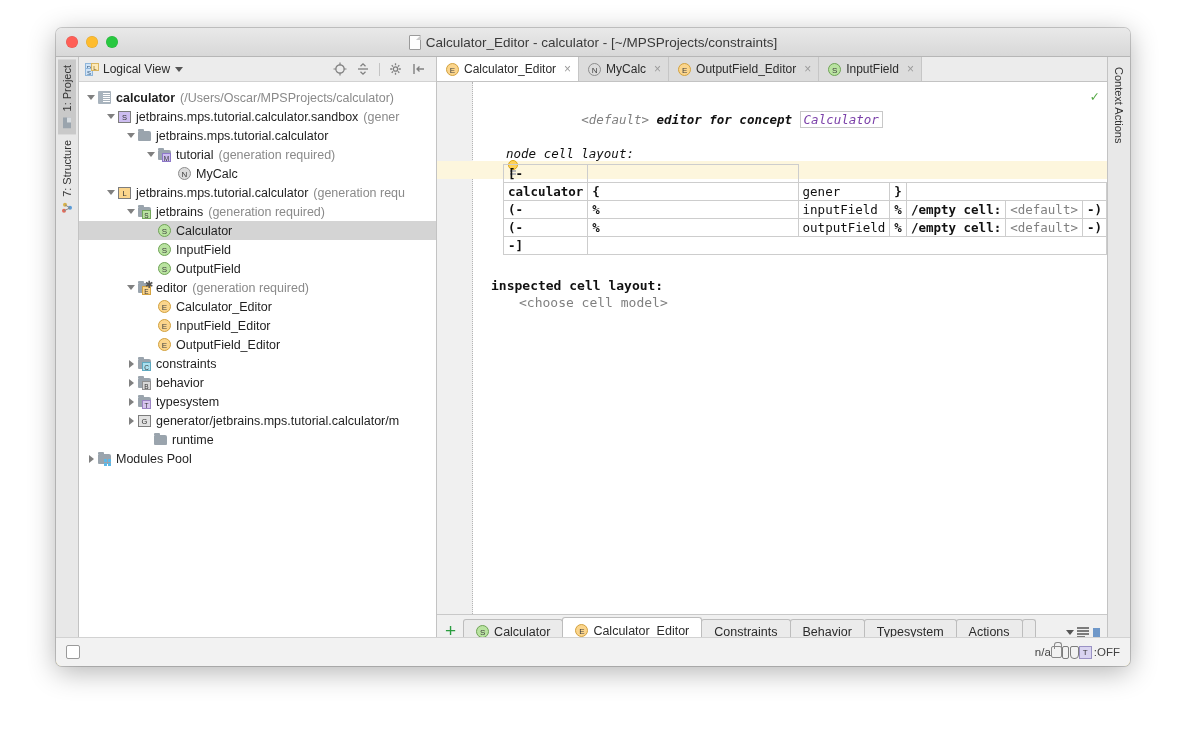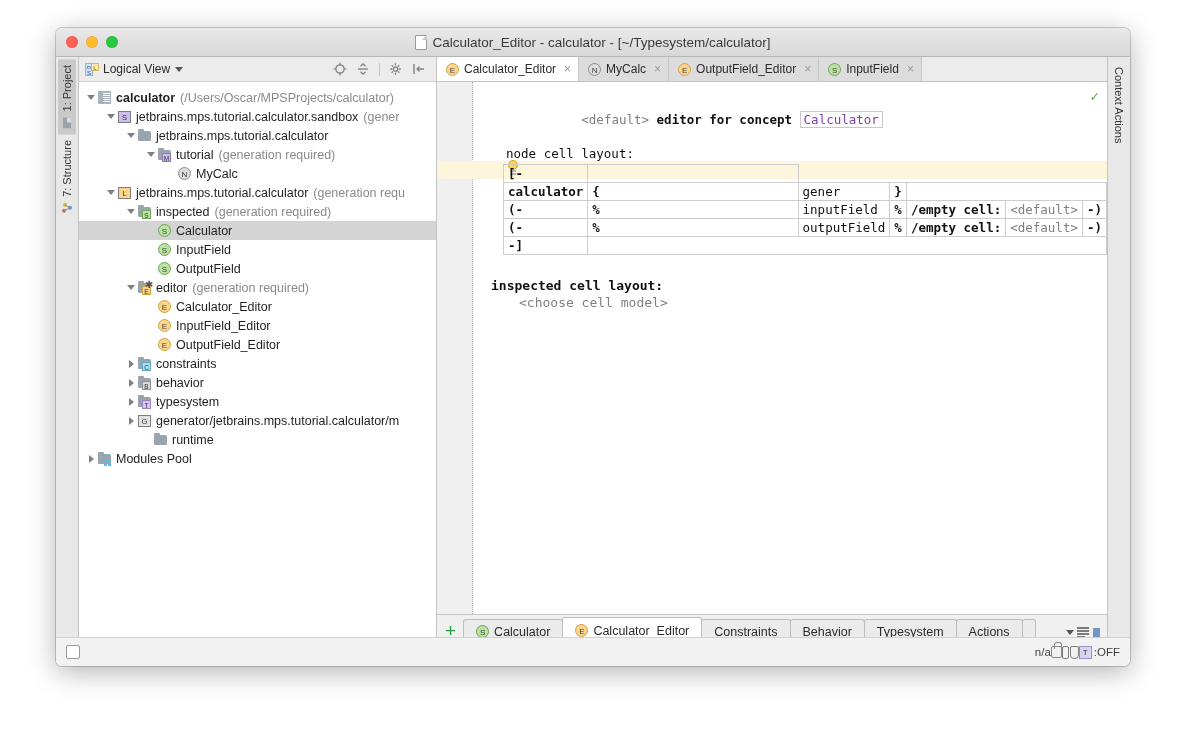--- a/index.html
+++ b/index.html
@@ -216,21 +216,21 @@
   .hl-row {
     position: absolute; left: -36px; right: 0; height: 18px;
     background: #fdf6dd;
   }
   .bulb { position: absolute; left: 33px; width: 14px; height: 16px; }
   .bulb .glass { position: absolute; left: 2px; top: 0; width: 10px; height: 10px;
                  border-radius: 50%; background: #ffd257; border: 1px solid #dca617; }
   .bulb .base { position: absolute; left: 4px; top: 10px; width: 6px; height: 2px; background: #b9b9b9; }
   .bulb .base2{ position: absolute; left: 4px; top: 13px; width: 6px; height: 2px; background: #b9b9b9; }
 
-  .ln { white-space: pre; line-height: 17px; position: relative; }
+  .ln { white-space: pre; line-height: 17px; position: relative; font-style: italic; }
   .kw { font-weight: bold; }
   .gray { color: #808080; }
   .boxed { border: 1px solid #c8c8c8; padding: 0 3px; }
   .purple { color: #7a3fa8; }
 
   .cellgrid { border-collapse: collapse; margin-left: 30px; margin-top: 2px; }
   .cellgrid td { border: 1px solid #cdcdcd; padding: 0 4px; height: 18px;
                  font-family: "DejaVu Sans Mono", monospace; font-size: 12.5px;
                  white-space: nowrap; vertical-align: middle; }
   .cellgrid td.blank { border: 1px solid #cdcdcd; }
@@ -333,21 +333,21 @@
 <div class="window">
 
   <div class="titlebar">
     <div class="traffic">
       <div class="dot red"></div>
       <div class="dot yellow"></div>
       <div class="dot green"></div>
     </div>
     <div class="title-wrap">
       <span class="doc-icon"></span>
-      <span>Calculator_Editor - calculator - [~/Typesystem/calculator]</span>
+      <span>Calculator_Editor - calculator - [~/MPSProjects/constraints]</span>
     </div>
   </div>
 
   <div class="wbody">
 
     <div class="vstrip">
       <div class="vtab active">
         <span class="mini-ic">
           <svg width="12" height="12" viewBox="0 0 12 12">
               <rect x="0" y="2" width="11" height="8" fill="#9aa4ad"></rect>
@@ -470,21 +470,21 @@
             <span class="sub">(generation requ</span>
           </div>
           <div class="trow" style="padding-left: 46px;">
             <span class="arrow">
               <i></i>
             </span>
             <span class="ic">
               <span class="folder"></span>
               <span class="badge s">S</span>
             </span>
-            <span class="lbl">inspected</span>
+            <span class="lbl">jetbrains</span>
             <span class="sub">(generation required)</span>
           </div>
           <div class="trow sel" style="padding-left: 66px;">
             <span class="arrow"></span>
             <span class="ic">
               <span class="circ s">S</span>
             </span>
             <span class="lbl">Calculator</span>
           </div>
           <div class="trow" style="padding-left: 66px;">

